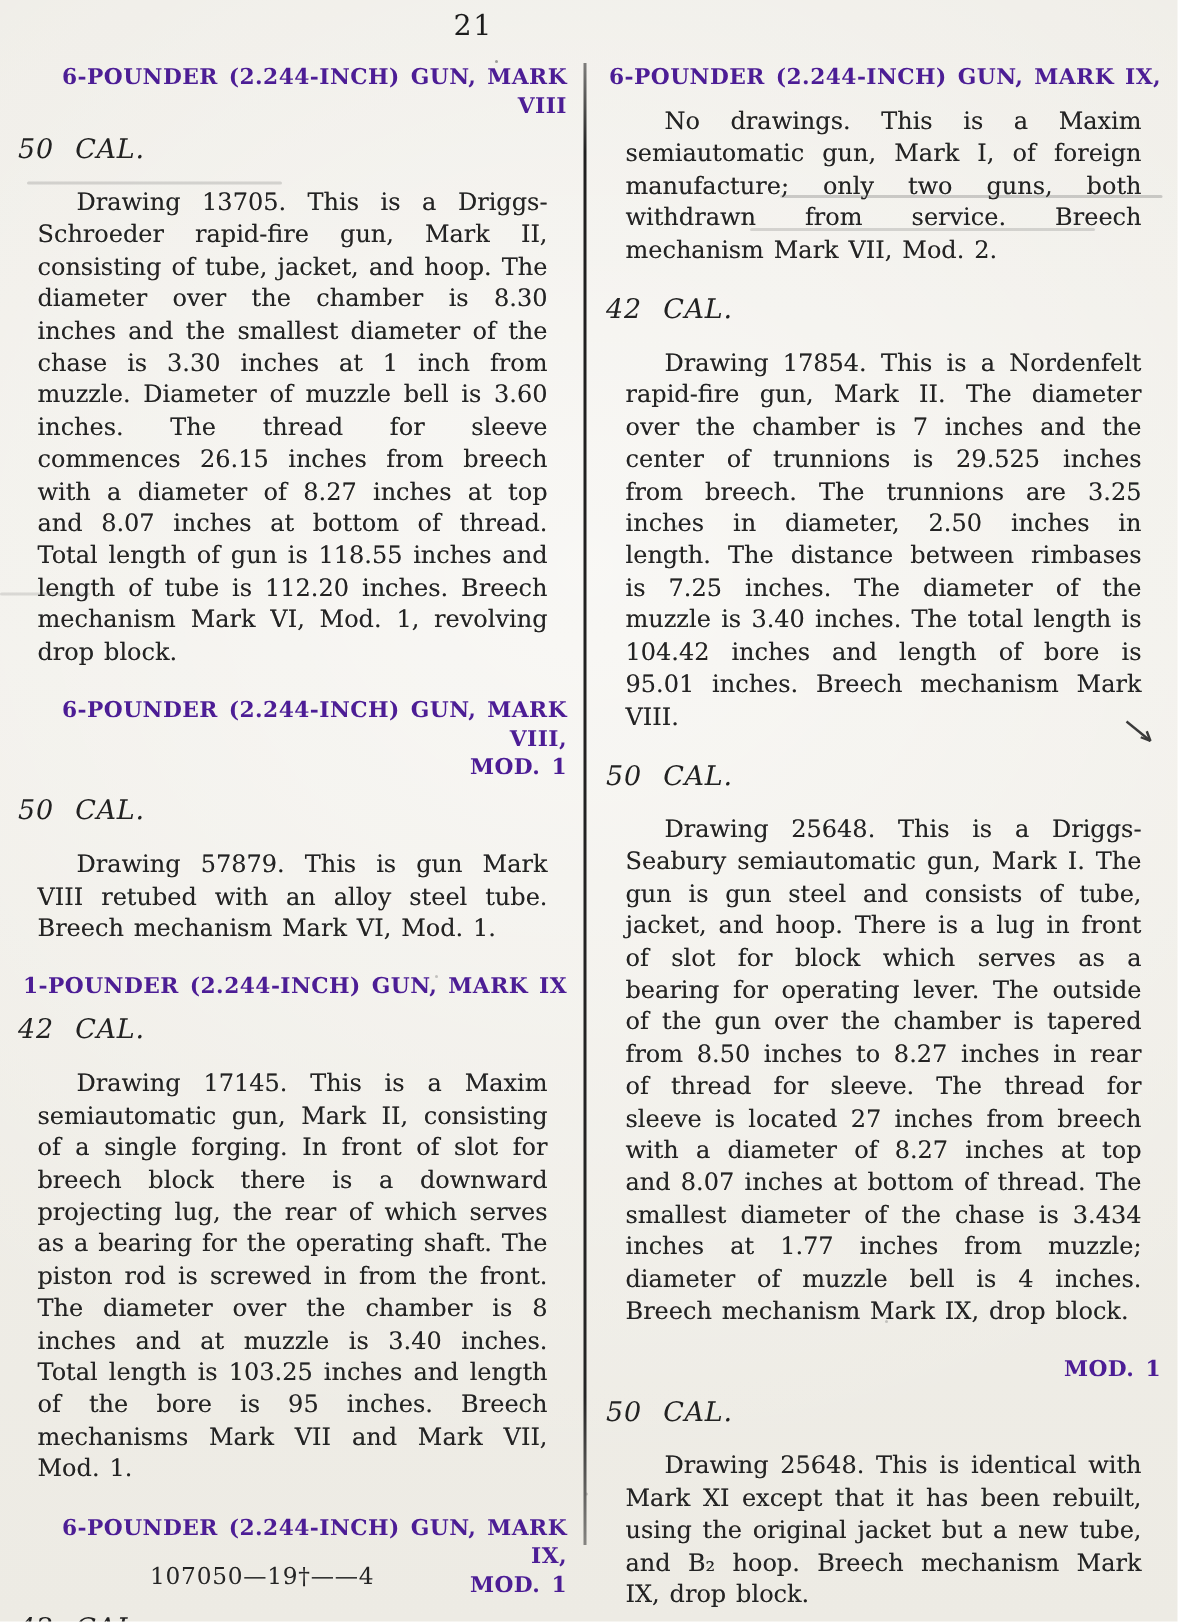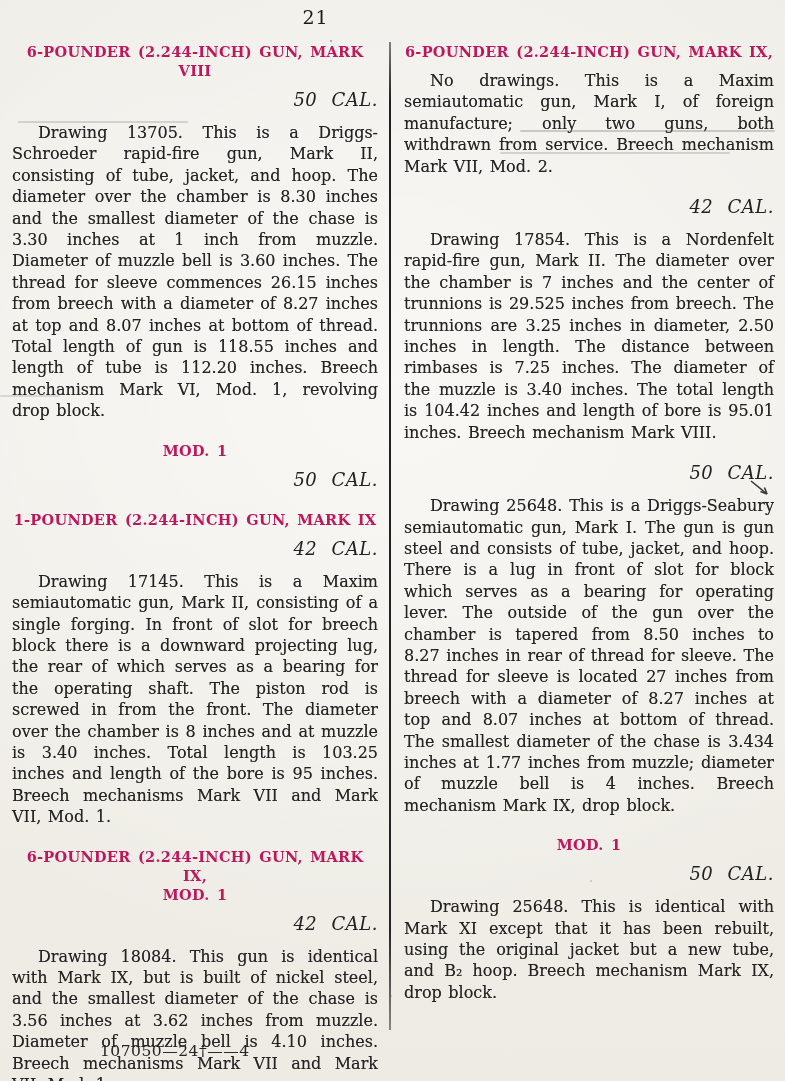--- a/index.html
+++ b/index.html
@@ -40,40 +40,40 @@
   .divider {
     position: absolute;
     left: 389px;
     top: 42px;
     width: 2px;
     height: 988px;
     background: linear-gradient(180deg, rgba(30,30,30,0.55), #1f1f1f 6%, #242424 90%, rgba(30,30,30,0.5));
   }
   .entry + .entry { margin-top: 19px; }
   .entry-title {
-    text-align: center;
+    text-align: right;
     font-weight: bold;
     font-size: 14.5px;
     line-height: 19px;
     letter-spacing: 0.3px;
     word-spacing: 2px;
-    color: #be185d;
+    color: #4c1d95;
   }
   .cal {
-    text-align: right;
+    text-align: left;
     font-style: italic;
     font-size: 18px;
     line-height: 22px;
     word-spacing: 8px;
     letter-spacing: 0.5px;
     margin: 9px 0 11px 0;
     color: #222;
   }
   .btxt {
-    margin: 0;
+    margin: 13px;
     font-size: 16px;
     line-height: 21.4px;
     text-align: justify;
     text-indent: 26px;
     word-spacing: 1.5px;
     color: #232323;
     text-shadow: 0 0 0.4px rgba(20,20,20,0.45);
   }
   .btxt.mt { margin-top: 9px; }
   .footer-note {
@@ -118,22 +118,24 @@
 
   <div class="column col-left">
 
     <div class="entry">
       <div class="entry-title">6-POUNDER (2.244-INCH) GUN, MARK VIII</div>
       <div class="cal">50 CAL.</div>
       <p class="btxt">Drawing 13705.  This is a Driggs-Schroeder rapid-fire gun, Mark II, consisting of tube, jacket, and hoop.  The diameter over the chamber is 8.30 inches and the smallest diameter of the chase is 3.30 inches at 1 inch from muzzle.  Diameter of muzzle bell is 3.60 inches.  The thread for sleeve commences 26.15 inches from breech with a diameter of 8.27 inches at top and 8.07 inches at bottom of thread.  Total length of gun is 118.55 inches and length of tube is 112.20 inches.  Breech mechanism Mark VI, Mod. 1, revolving drop block.</p>
     </div>
 
     <div class="entry">
+      <div class="entry-title">6-POUNDER (2.244-INCH) GUN, MARK VIII,</div>
       <div class="entry-title">MOD. 1</div>
       <div class="cal">50 CAL.</div>
+      <p class="btxt">Drawing 57879.  This is gun Mark VIII retubed with an alloy steel tube.  Breech mechanism Mark VI, Mod. 1.</p>
     </div>
 
     <div class="entry">
       <div class="entry-title">1-POUNDER (2.244-INCH) GUN, MARK IX</div>
       <div class="cal">42 CAL.</div>
       <p class="btxt">Drawing 17145.  This is a Maxim semiautomatic gun, Mark II, consisting of a single forging.  In front of slot for breech block there is a downward projecting lug, the rear of which serves as a bearing for the operating shaft. The piston rod is screwed in from the front. The diameter over the chamber is 8 inches and at muzzle is 3.40 inches.  Total length is 103.25 inches and length of the bore is 95 inches. Breech mechanisms Mark VII and Mark VII, Mod. 1.</p>
     </div>
 
     <div class="entry">
       <div class="entry-title">6-POUNDER (2.244-INCH) GUN, MARK IX,</div>
@@ -162,21 +164,21 @@
     </div>
 
     <div class="entry">
       <div class="entry-title">MOD. 1</div>
       <div class="cal">50 CAL.</div>
       <p class="btxt">Drawing 25648.  This is identical with Mark XI except that it has been rebuilt, using the original jacket but a new tube, and B₂ hoop. Breech mechanism Mark IX, drop block.</p>
     </div>
 
   </div>
 
-  <div class="footer-note">107050—24†——4</div>
+  <div class="footer-note">107050—19†——4</div>
 
   <div class="streak" style="left:18px; top:121px; width:170px;"></div>
   <div class="streak" style="left:520px; top:130px; width:255px; background:rgba(95,95,95,0.28);"></div>
   <div class="streak" style="left:500px; top:152px; width:230px; background:rgba(95,95,95,0.22);"></div>
   <div class="streak" style="left:0px; top:395px; width:60px; background:rgba(95,95,95,0.18);"></div>
   <div class="speck" style="left:330px; top:40px;"></div>
 
   <svg class="arrow-mark" width="26" height="24" viewBox="0 0 26 24">
     <path d="M3 3 L19 16" stroke="#3a3a3a" stroke-width="1.6" fill="none"></path>
     <path d="M19 16 L12.5 13.5 M19 16 L16.5 9.5 L19 16 Z" stroke="#3a3a3a" stroke-width="1.6" fill="#3a3a3a"></path>

